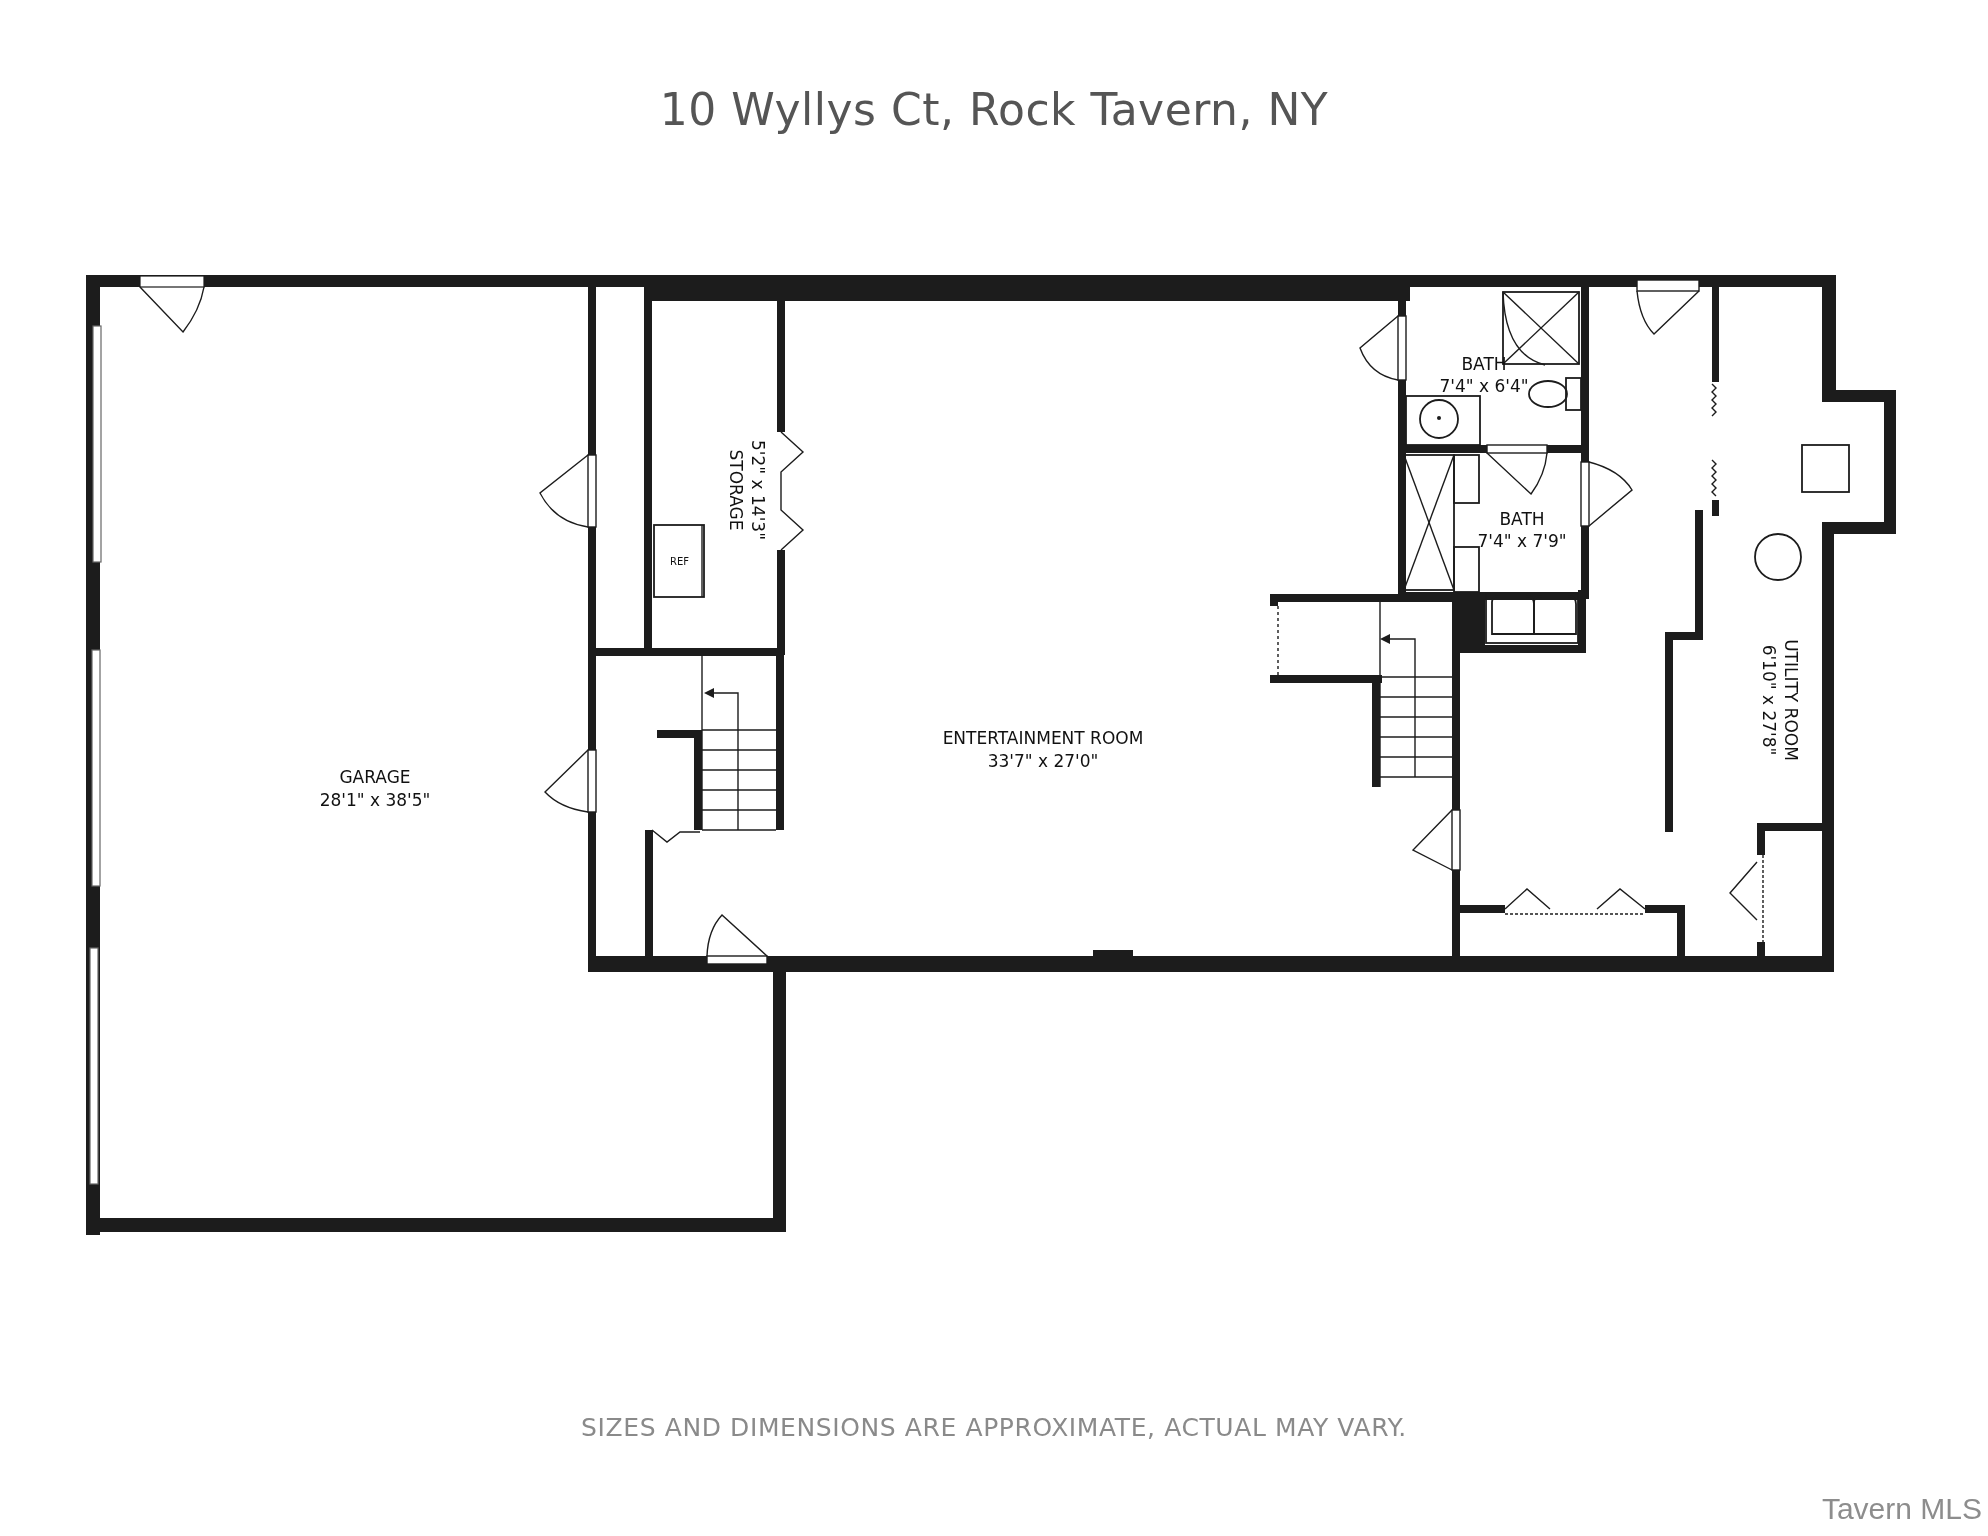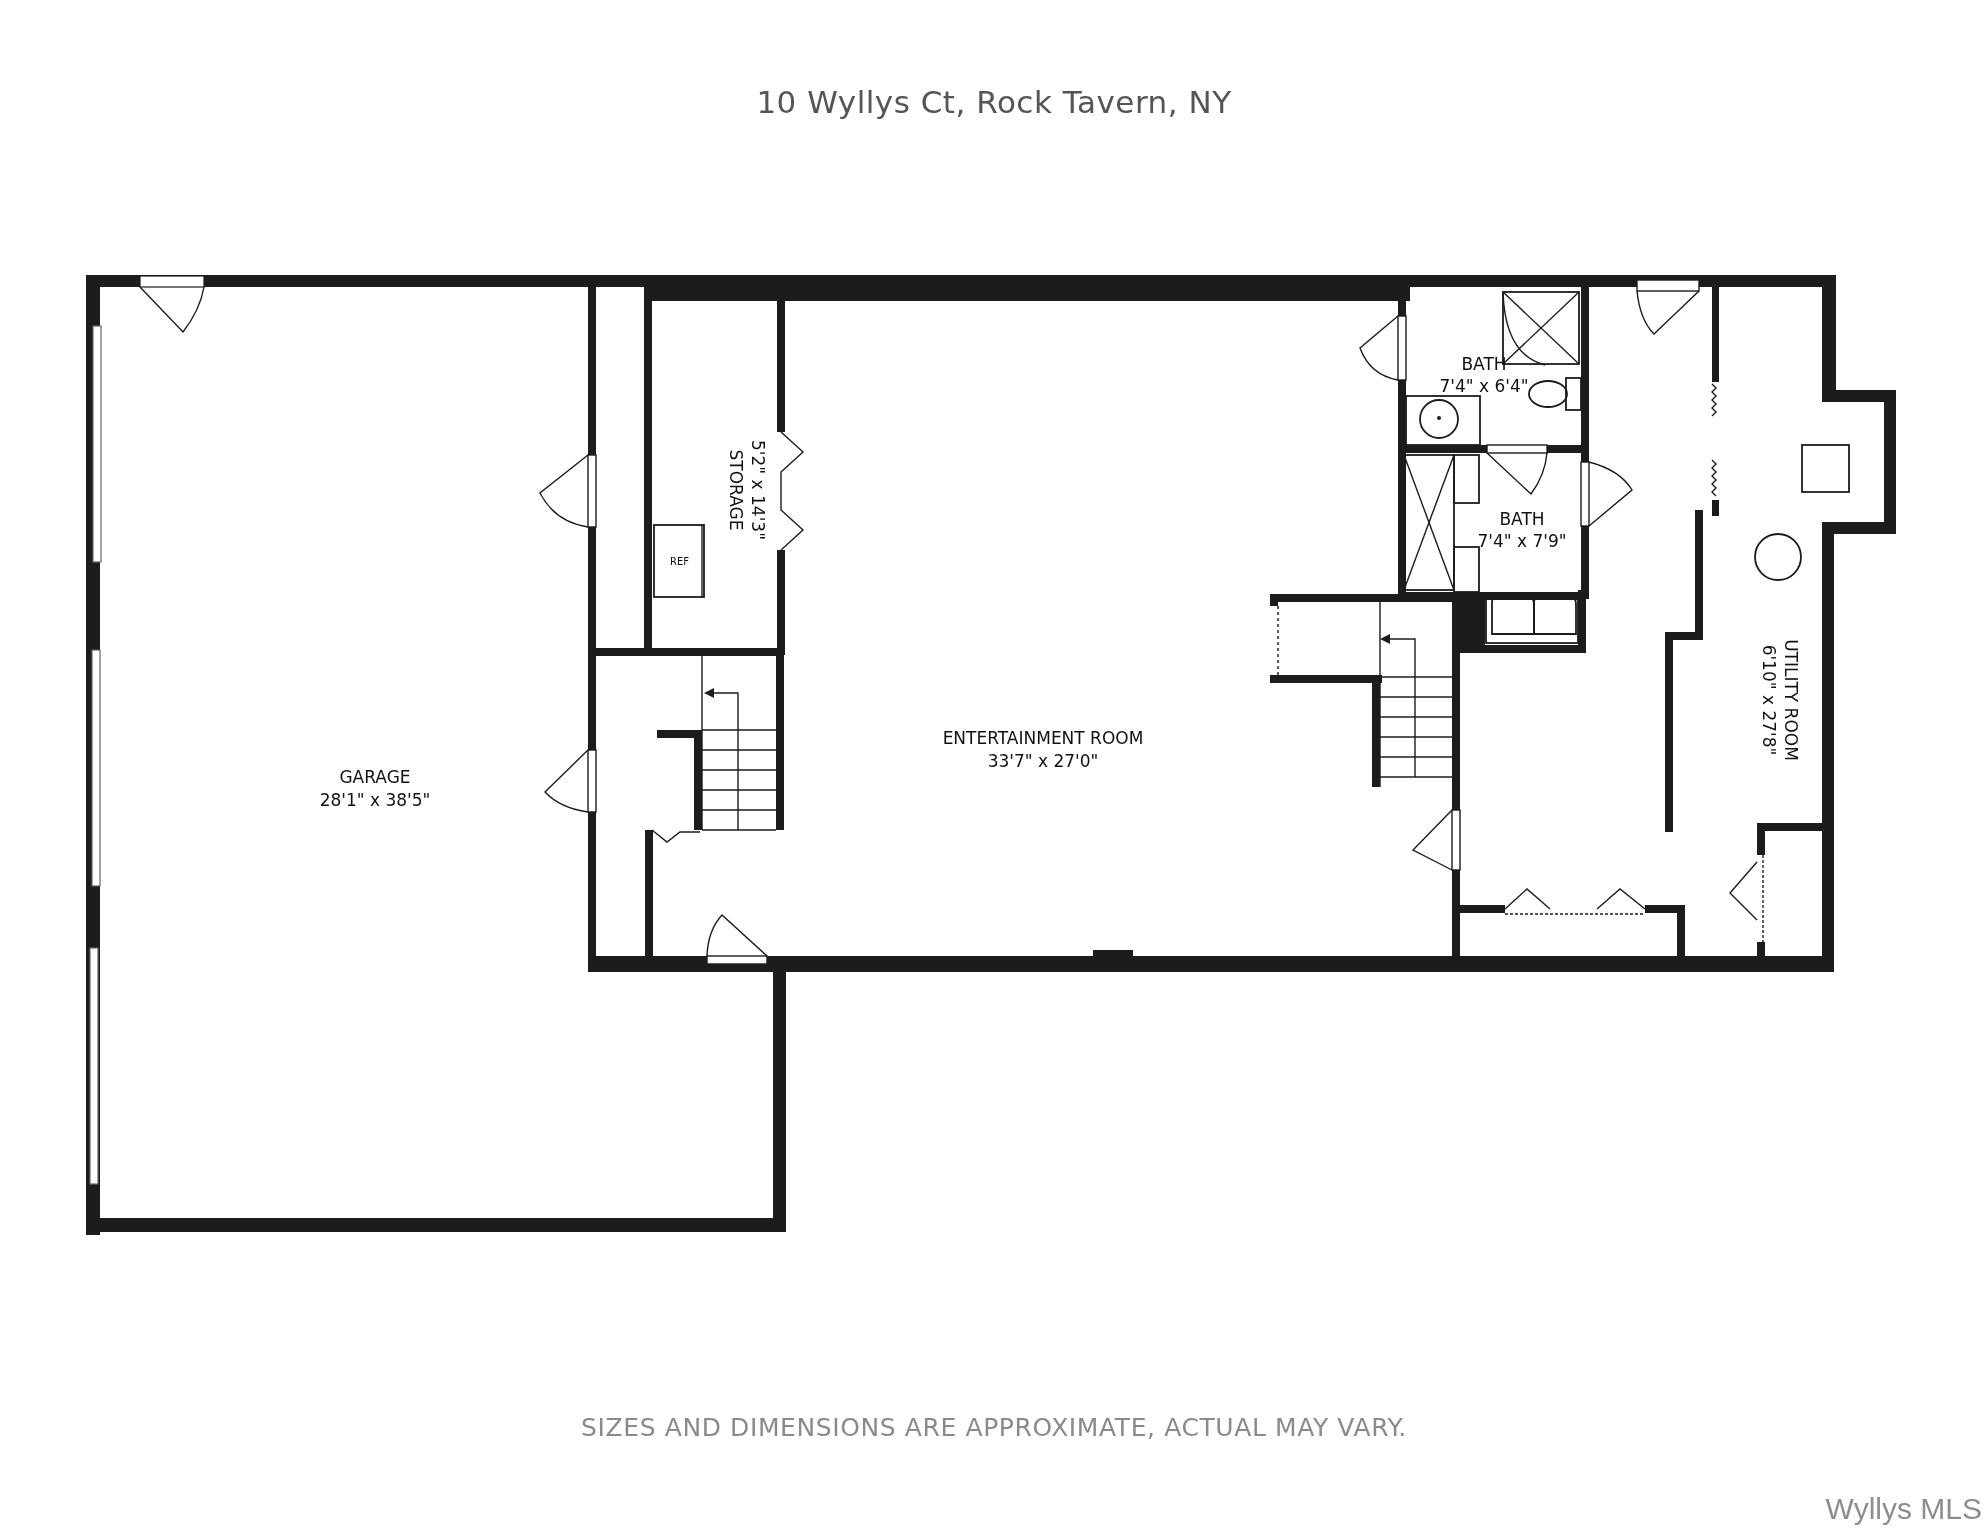--- a/index.html
+++ b/index.html
@@ -1,17 +1,17 @@
 <!DOCTYPE html>
 <html><head>
   <meta charset="utf-8">
   <style>
     html, body { margin: 0; padding: 0; background: #ffffff; }
     body { width: 1988px; height: 1536px; position: relative; overflow: hidden; font-family: "DejaVu Sans", sans-serif; }
-    .title { position: absolute; top: 84px; left: 0; width: 1988px; text-align: center; font-size: 31px; color: #555555; letter-spacing: 0.5px; }
+    .title { position: absolute; top: 84px; left: 0; width: 1988px; text-align: center; font-size: 44px; color: #555555; letter-spacing: 0.5px; }
     .disclaimer { position: absolute; top: 1413px; left: 0; width: 1988px; text-align: center; font-size: 25px; color: #8a8a8a; letter-spacing: 0.6px; }
     .watermark { position: absolute; right: 6px; bottom: 10px; font-family: "Liberation Sans", sans-serif; font-size: 30px; color: #8d8d8d; }
     svg.plan { position: absolute; left: 0; top: 0; }
     .wall { fill: #1c1c1c; }
     .line { stroke: #1c1c1c; fill: none; stroke-width: 1.8; }
     .thin { stroke: #1c1c1c; fill: none; stroke-width: 1.4; }
     .open { fill: #ffffff; stroke: #1c1c1c; stroke-width: 1.4; }
     .win { fill: #ffffff; stroke: #666; stroke-width: 1.2; }
     .lbl { font-family: "DejaVu Sans", sans-serif; font-size: 17px; fill: #111111; }
     .small { font-family: "DejaVu Sans", sans-serif; font-size: 10px; fill: #111111; }
@@ -219,13 +219,13 @@
     <text class="lbl" x="1522" y="525" text-anchor="middle">BATH</text>
     <text class="lbl" x="1522" y="547" text-anchor="middle">7'4" x 7'9"</text>
   </g>
   <g transform="translate(1775,700) rotate(90)">
     <text class="lbl" x="0" y="-10" text-anchor="middle">UTILITY ROOM</text>
     <text class="lbl" x="0" y="12" text-anchor="middle">6'10" x 27'8"</text>
   </g>
 </svg>
 
 <div class="disclaimer">SIZES AND DIMENSIONS ARE APPROXIMATE, ACTUAL MAY VARY.</div>
-<div class="watermark">Wyllys MLS</div>
+<div class="watermark">Tavern MLS</div>
 
 </body></html>

